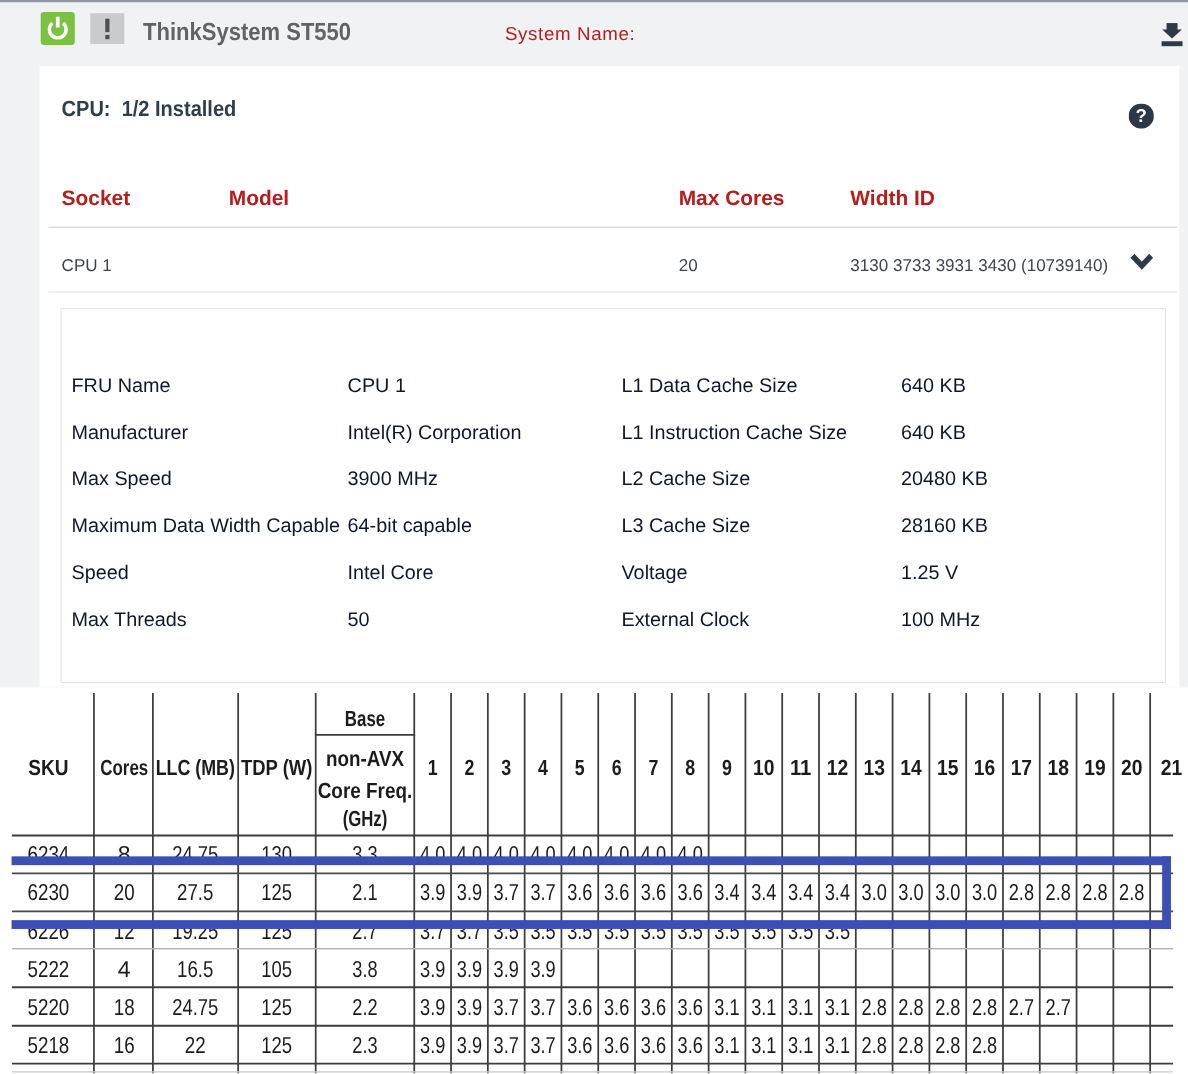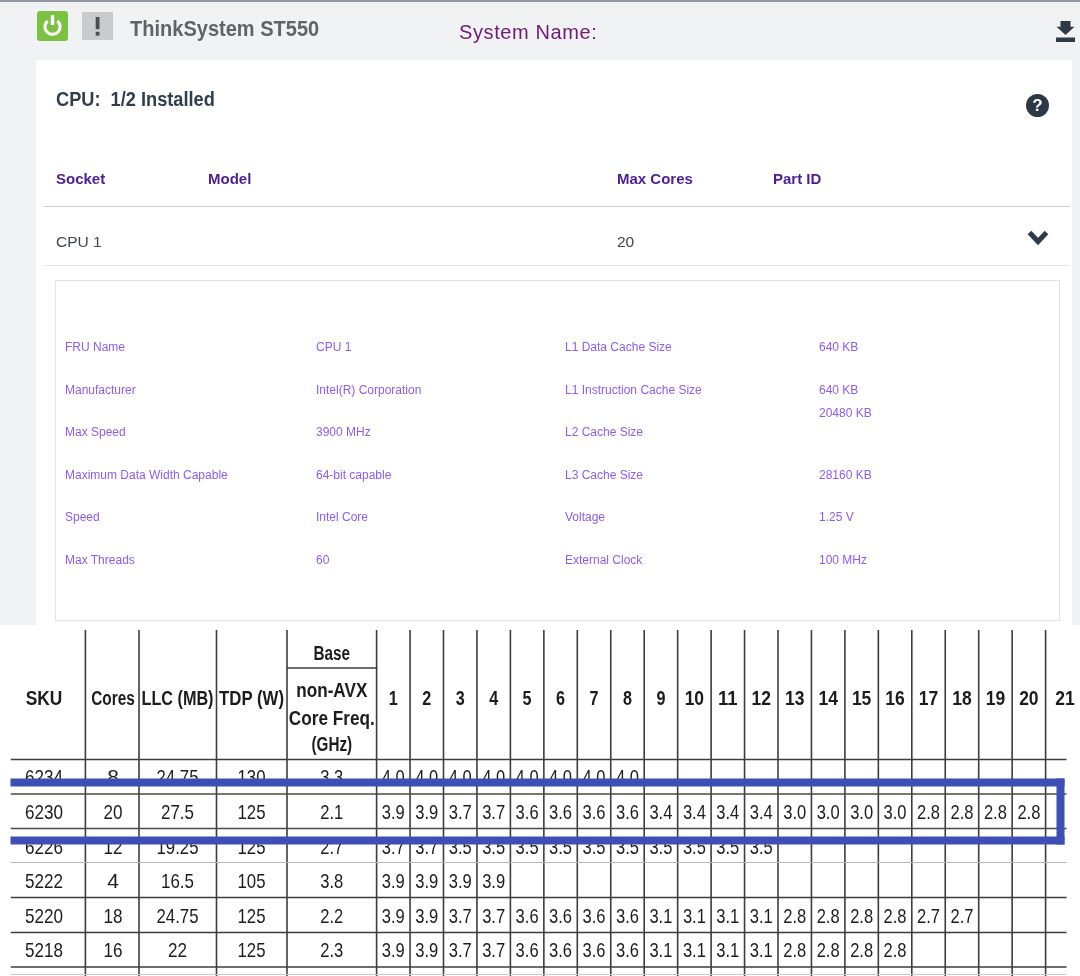--- a/index.html
+++ b/index.html
@@ -3,91 +3,92 @@
 <meta charset="utf-8">
 <style>
 * { margin:0; padding:0; box-sizing:border-box; }
 html,body { width:1080px; height:976px; overflow:hidden; background:#fff;
   font-family:"Liberation Sans", sans-serif; }
 .abs { position:absolute; }
 #topbar { position:absolute; left:0; top:0; width:1080px; height:60px;
   background:#f1f2f4; }
 #main { position:absolute; left:0; top:60px; width:1080px; height:565px; background:#f1f2f4; }
 #panel { position:absolute; left:36px; top:0; width:1036px; height:565px; background:#fff; }
-.dt { position:absolute; font-size:12px; color:#8b5cf6; white-space:nowrap; }
-.hdr { position:absolute; font-size:15px; font-weight:bold; color:#4c1d95; white-space:nowrap; }
+.dt { position:absolute; font-size:18px; color:#0f172a; white-space:nowrap; }
+.hdr { position:absolute; font-size:19px; font-weight:bold; color:#b91c1c; white-space:nowrap; }
 .row { position:absolute; font-size:15.5px; color:#3f464c; white-space:nowrap; }
 </style>
 </head>
 <body>
 <div id="topbar">
   <div class="abs" style="left:0;top:0;width:1080px;height:2px;background:#9096a2"></div>
   <div class="abs" style="left:37px;top:11px;width:31px;height:30px;background:#7cc242;border-radius:3px">
     <svg width="31" height="30" viewBox="0 0 31 30">
       <path d="M10.6 10 A 7.6 7.6 0 1 0 20.4 10" fill="none" stroke="#fff" stroke-width="3.1"></path>
       <line x1="15.5" y1="4.2" x2="15.5" y2="14" stroke="#fff" stroke-width="3.4"></line>
     </svg>
   </div>
   <div class="abs" style="left:82px;top:12px;width:31px;height:28px;background:#cacbcc">
     <svg width="31" height="28" viewBox="0 0 31 28">
       <rect x="13.7" y="5" width="3.8" height="12.2" fill="#4a4f54"></rect>
       <rect x="13.7" y="19.8" width="3.8" height="3.8" fill="#4a4f54"></rect>
     </svg>
   </div>
   <div class="abs" style="left:130px;top:16px;font-size:22.5px;font-weight:bold;color:#606368;transform:scaleX(.89);transform-origin:left top">ThinkSystem ST550</div>
-  <div class="abs" style="left:459px;top:21px;font-size:20px;letter-spacing:0.6px;color:#701a75">System Name:</div>
+  <div class="abs" style="left:459px;top:21px;font-size:17px;letter-spacing:0.6px;color:#b91c1c">System Name:</div>
   <svg class="abs" style="left:1053.5px;top:19px" width="23" height="24" viewBox="0 0 23 24">
     <rect x="6.5" y="2" width="10" height="7" fill="#2e3a48"></rect>
     <polygon points="2.5,7.8 20.5,7.8 11.5,16" fill="#2e3a48"></polygon>
     <rect x="2" y="18.5" width="19" height="4.5" fill="#2e3a48"></rect>
   </svg>
 </div>
 <div id="main">
   <div id="panel">
     <div class="abs" style="left:20px;top:28px;font-size:20px;font-weight:bold;color:#2f3e4d;transform:scaleX(.91);transform-origin:left top">CPU:&nbsp; 1/2 Installed</div>
     <svg class="abs" style="left:990px;top:34px" width="23" height="23" viewBox="0 0 23 23">
       <circle cx="11.5" cy="11.5" r="11.5" fill="#2b3946"></circle>
       <text x="11.5" y="17.3" font-size="17" font-weight="bold" fill="#fff" text-anchor="middle" font-family="Liberation Sans, sans-serif">?</text>
     </svg>
     <div class="hdr" style="left:20px;top:110px">Socket</div>
     <div class="hdr" style="left:172px;top:110px">Model</div>
     <div class="hdr" style="left:581px;top:110px">Max Cores</div>
-    <div class="hdr" style="left:737px;top:110px">Part ID</div>
+    <div class="hdr" style="left:737px;top:110px">Width ID</div>
     <div class="abs" style="left:8px;top:146px;width:1026px;height:1px;background:#ccd0d4"></div>
     <div class="row" style="left:20px;top:173px">CPU 1</div>
     <div class="row" style="left:581px;top:173px">20</div>
+    <div class="row" style="left:737px;top:173px">3130 3733 3931 3430 (10739140)</div>
     <svg class="abs" style="left:991px;top:170px" width="22" height="16" viewBox="0 0 22 16">
       <polyline points="2.5,2.5 11,11.5 19.5,2.5" fill="none" stroke="#2d3a47" stroke-width="5"></polyline>
     </svg>
     <div class="abs" style="left:8px;top:205px;width:1026px;height:1px;background:#e4e6e9"></div>
     <div class="abs" style="left:19px;top:220px;width:1005px;height:341px;border:1px solid #e1e3e6;background:#fff"></div>
   </div>
   <div id="detailwrap" class="abs" style="left:0;top:-60px;width:1080px;height:700px;pointer-events:none">
 <div class="dt" style="left:65px;top:340px">FRU Name</div>
 <div class="dt" style="left:316px;top:340px">CPU 1</div>
 <div class="dt" style="left:565px;top:340px">L1 Data Cache Size</div>
 <div class="dt" style="left:819px;top:340px">640 KB</div>
 <div class="dt" style="left:65px;top:383px">Manufacturer</div>
 <div class="dt" style="left:316px;top:383px">Intel(R) Corporation</div>
 <div class="dt" style="left:565px;top:383px">L1 Instruction Cache Size</div>
 <div class="dt" style="left:819px;top:383px">640 KB</div>
 <div class="dt" style="left:65px;top:425px">Max Speed</div>
 <div class="dt" style="left:316px;top:425px">3900 MHz</div>
 <div class="dt" style="left:565px;top:425px">L2 Cache Size</div>
-<div class="dt" style="left:819px;top:406px">20480 KB</div>
+<div class="dt" style="left:819px;top:425px">20480 KB</div>
 <div class="dt" style="left:65px;top:468px">Maximum Data Width Capable</div>
 <div class="dt" style="left:316px;top:468px">64-bit capable</div>
 <div class="dt" style="left:565px;top:468px">L3 Cache Size</div>
 <div class="dt" style="left:819px;top:468px">28160 KB</div>
 <div class="dt" style="left:65px;top:510px">Speed</div>
 <div class="dt" style="left:316px;top:510px">Intel Core</div>
 <div class="dt" style="left:565px;top:510px">Voltage</div>
 <div class="dt" style="left:819px;top:510px">1.25 V</div>
 <div class="dt" style="left:65px;top:553px">Max Threads</div>
-<div class="dt" style="left:316px;top:553px">60</div>
+<div class="dt" style="left:316px;top:553px">50</div>
 <div class="dt" style="left:565px;top:553px">External Clock</div>
 <div class="dt" style="left:819px;top:553px">100 MHz</div>
   </div>
 </div>
 <svg width="1080" height="351" viewBox="0 0 1080 351" style="position:absolute;left:0;top:625px">
 <line x1="85.4" y1="5" x2="85.4" y2="351" stroke="#3d3d3d" stroke-width="1.6"></line>
 <line x1="139" y1="5" x2="139" y2="351" stroke="#3d3d3d" stroke-width="1.6"></line>
 <line x1="216.5" y1="5" x2="216.5" y2="351" stroke="#3d3d3d" stroke-width="1.6"></line>
 <line x1="287" y1="5" x2="287" y2="351" stroke="#3d3d3d" stroke-width="1.6"></line>
 <line x1="376.6" y1="5" x2="376.6" y2="351" stroke="#3d3d3d" stroke-width="1.6"></line>

